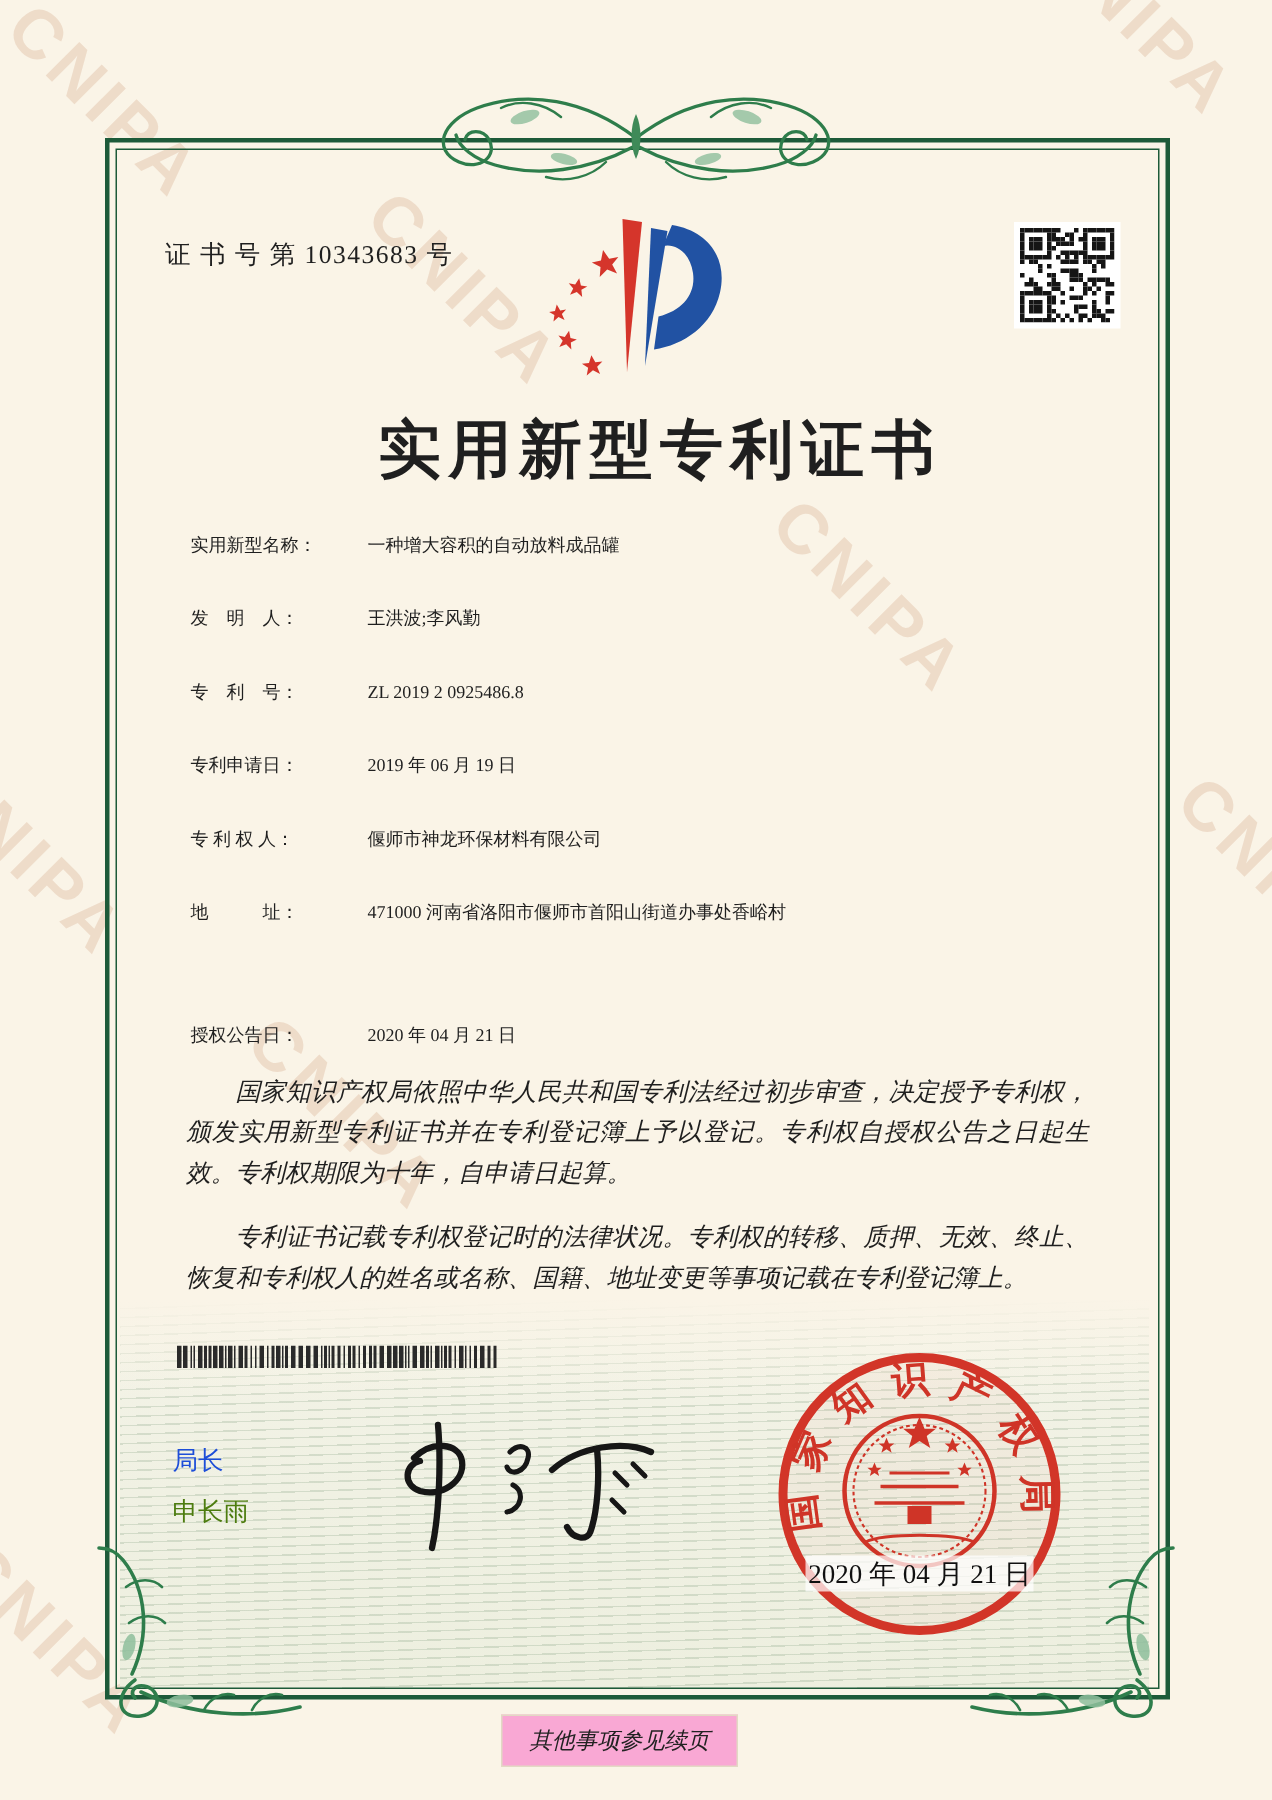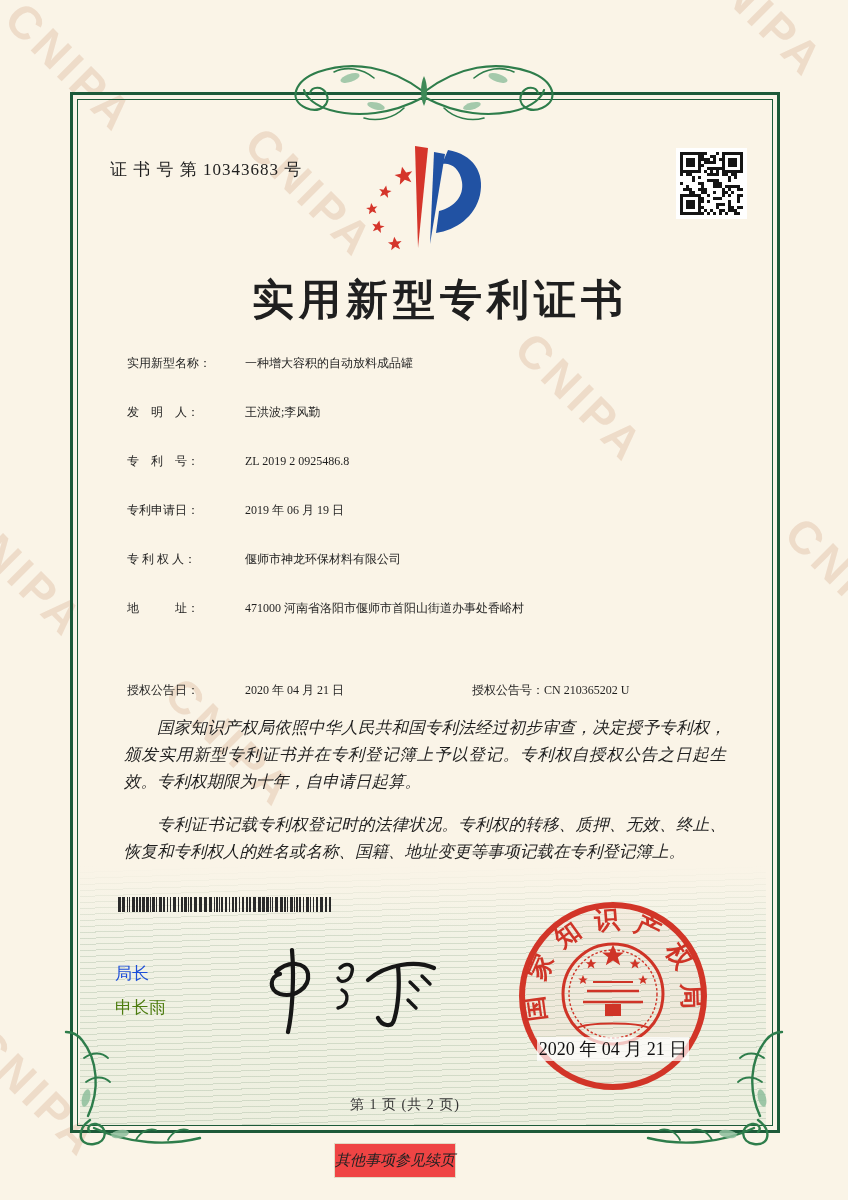--- a/index.html
+++ b/index.html
@@ -48,22 +48,22 @@
 
   .signer-title{left:115px;top:962px;font-size:17px;font-family:"Liberation Sans","DejaVu Sans",sans-serif;color:#1d4ed8;}
   .signer-name{left:115px;top:996px;font-size:17px;font-family:"Liberation Sans","DejaVu Sans",sans-serif;color:#4d7c0f;}
   .signature{left:228px;top:942px;z-index:5;}
 
   .seal{left:513px;top:896px;z-index:5;}
   .seal-date{left:537px;top:1037px;width:152px;text-align:center;font-size:18px;color:#101010;
              background:rgba(255,255,255,0.72);z-index:6;white-space:nowrap;}
 
   .page-info{left:0;top:1096px;width:810px;text-align:center;font-size:14px;letter-spacing:1px;color:#333;}
-  .footer-note{left:334px;top:1143px;font-size:15px;font-style:italic;padding:7px 0;
-               border:1px solid #e2d9c4;background:#ef4444;color:#222;}
+  .footer-note{left:334px;top:1143px;font-size:15px;font-style:italic;padding:7px 18px;
+               border:1px solid #e2d9c4;background:#f9a8d4;color:#222;}
 
   .abs{position:absolute;}
 </style>
 </head>
 <body>
 
 <div class="page">
 
   <span class="wm" style="left:-10px;top:40px">CNIPA</span>
   <span class="wm" style="left:680px;top:-15px">CNIPA</span>
@@ -383,23 +383,20 @@
     <span class="flabel">专利申请日：</span><span class="fvalue">2019 年 06 月 19 日</span>
   </div>
   <div class="frow" style="top:551px">
     <span class="flabel">专 利 权 人：</span><span class="fvalue">偃师市神龙环保材料有限公司</span>
   </div>
   <div class="frow" style="top:600px">
     <span class="flabel">地　　　址：</span><span class="fvalue">471000 河南省洛阳市偃师市首阳山街道办事处香峪村</span>
   </div>
   <div class="frow" style="top:682px">
     <span class="flabel">授权公告日：</span><span class="fvalue">2020 年 04 月 21 日</span>
-    <span class="fpair2">
-      <span>授权公告号：</span><span>CN 210365202 U</span>
-    </span>
   </div>
 
   <div class="content abs body-text">
     <p>国家知识产权局依照中华人民共和国专利法经过初步审查，决定授予专利权，颁发实用新型专利证书并在专利登记簿上予以登记。专利权自授权公告之日起生效。专利权期限为十年，自申请日起算。</p>
     <p>专利证书记载专利权登记时的法律状况。专利权的转移、质押、无效、终止、恢复和专利权人的姓名或名称、国籍、地址变更等事项记载在专利登记簿上。</p>
   </div>
 
   <div class="content abs barcode">
     <svg id="bar-svg" width="218" height="15" viewBox="0 0 218 15" fill="#2a2a2a">
         <rect x="0" y="0" width="3" height="15"></rect>
@@ -501,17 +498,16 @@
       <use href="#sealStar" transform="translate(130,84) scale(0.5)" stroke="none"></use>
       <path d="M80,86 L120,86" stroke-width="2"></path>
       <path d="M74,95 L126,95"></path>
       <path d="M70,106 L130,106"></path>
       <rect x="92" y="108" width="16" height="12" fill="#cf3427" stroke="none"></rect>
       <path d="M64,132 C76,126 124,126 136,132" stroke-width="2"></path>
     </g>
   </svg>
   <div class="content abs seal-date">2020 年 04 月 21 日</div>
 
-  <div class="content abs page-info">第 1 页 (共 2 页)</div>
 
   <div class="content abs footer-note">其他事项参见续页</div>
 
 </div>
 
 </body></html>

